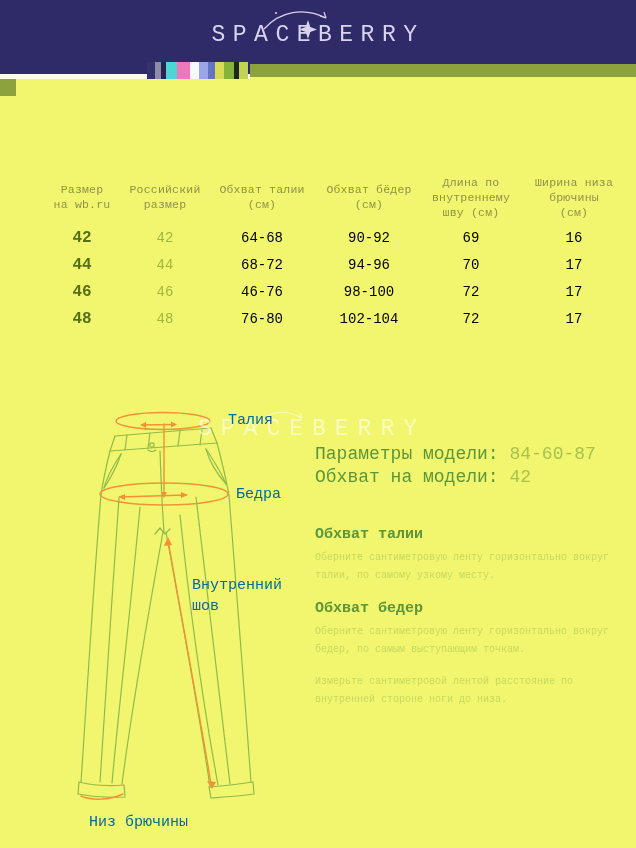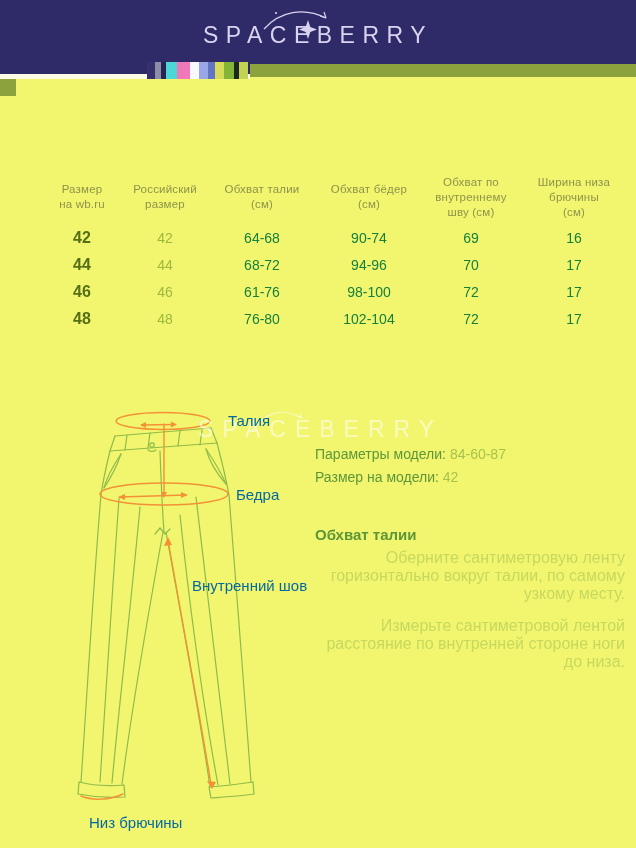--- a/index.html
+++ b/index.html
@@ -1,62 +1,62 @@
 <!DOCTYPE html>
 <html><head>
 <meta charset="utf-8">
 <style>
   * { margin:0; padding:0; box-sizing:border-box; }
   html,body { width:636px; height:848px; }
   body { font-family:"Liberation Sans", sans-serif; background:#f2f66f; overflow:hidden; }
-  .page { position:relative; width:636px; height:848px; background:#f2f66f; }
+  .page { position:relative; width:636px; height:848px; background:#f2f66f;font-family:Liberation Mono, monospace; }
 
   
   .hdr-navy { position:absolute; left:0; top:0; width:636px; height:64px; background:#2f2b68; }
   .hdr-navy-ext { position:absolute; left:0; top:64px; width:250px; height:10px; background:#2f2b68; }
   .hdr-white-strip { position:absolute; left:0; top:74px; width:250px; height:5px; background:#fbfbe6; }
   .olive-band { position:absolute; left:250px; top:64px; width:386px; height:13px; background:#8ca23d; }
   .olive-square { position:absolute; left:0; top:79px; width:16px; height:17px; background:#8ca23d; }
   .glitch { position:absolute; left:147px; top:62px; width:101px; height:17px; display:flex; }
   .glitch span { height:100%; }
   .logo { position:absolute; left:0; top:22px; width:636px; text-align:center;
           color:#d9d3f0; font-size:23px; font-weight:500; letter-spacing:7.5px; }
   .comet { position:absolute; left:262px; top:5px; }
 
   
   .size-table { position:absolute; left:38px; top:170px; width:586px; }
   .thead, .trow { display:grid; grid-template-columns:88px 78px 116px 98px 106px 100px; }
   .thead { height:54px; align-items:center; }
   .th { text-align:center; font-size:11.5px; line-height:15px; color:#8e9349;
         white-space:pre-line; letter-spacing:.2px; }
   .trow { height:27px; align-items:center; }
-  .td { text-align:center; font-size:14px; color:#15803d; }
+  .td { text-align:center; font-size:14px; color:#000000; }
   .td.c1 { font-size:16px; font-weight:700; color:#546f16; }
   .td.c2 { color:#9db83e; }
 
   
   .pants-svg { position:absolute; left:60px; top:405px; }
   .watermark { position:absolute; left:198px; top:416px; color:rgba(255,255,255,.55);
                font-size:23px; font-weight:500; letter-spacing:9px; white-space:nowrap; }
   .wm-comet { position:absolute; left:248px; top:402px; }
   .dlabel { position:absolute; font-size:15px; color:#0369a1; font-weight:500;margin-top:8px; }
   .lbl-waist { left:228px; top:404px; }
   .lbl-hips  { left:236px; top:478px;text-align:right; }
   .lbl-seam  { left:192px; top:567px; width:118px; line-height:21px; }
   .lbl-bottom{ left:89px;  top:806px; }
 
   
   .info { position:absolute; left:315px; top:443px; width:310px; }
-  .mline { font-size:14px; line-height:23px; }
+  .mline { font-size:18px; line-height:23px; }
   .mlabel { color:#5d9639; font-weight:500; }
   .mvalue { color:#a8c24d; }
   .guide { margin-top:36px; }
   .gsec { margin-bottom:14px; }
   .gtitle { font-size:15px; line-height:20px; color:#5d9639; font-weight:600; margin-bottom:4px; }
-  .gtext { font-size:16px; line-height:18px; color:#c6d95e;text-align:right; }
+  .gtext { font-size:10px; line-height:18px; color:#c6d95e; }
 </style>
 </head>
 <body>
 
 <div class="page">
 
   <div class="hdr-navy"></div>
   <div class="hdr-navy-ext"></div>
   <div class="hdr-white-strip"></div>
   <div class="olive-band"></div>
@@ -86,47 +86,47 @@
   <div class="size-table">
     <div class="thead">
       <div class="th">Размер
 на wb.ru</div>
       <div class="th">Российский
 размер</div>
       <div class="th">Обхват талии
 (см)</div>
       <div class="th">Обхват бёдер
 (см)</div>
-      <div class="th">Обхват по
+      <div class="th">Длина по
 внутреннему
 шву (см)</div>
       <div class="th">Ширина низа
 брючины
 (см)</div>
     </div>
     <div class="trow">
       <div class="td c1">42</div>
       <div class="td c2">42</div>
       <div class="td">64-68</div>
-      <div class="td">90-74</div>
+      <div class="td">90-92</div>
       <div class="td">69</div>
       <div class="td">16</div>
     </div>
     <div class="trow">
       <div class="td c1">44</div>
       <div class="td c2">44</div>
       <div class="td">68-72</div>
       <div class="td">94-96</div>
       <div class="td">70</div>
       <div class="td">17</div>
     </div>
     <div class="trow">
       <div class="td c1">46</div>
       <div class="td c2">46</div>
-      <div class="td">61-76</div>
+      <div class="td">46-76</div>
       <div class="td">98-100</div>
       <div class="td">72</div>
       <div class="td">17</div>
     </div>
     <div class="trow">
       <div class="td c1">48</div>
       <div class="td c2">48</div>
       <div class="td">76-80</div>
       <div class="td">102-104</div>
       <div class="td">72</div>
@@ -194,28 +194,32 @@
   <div class="dlabel lbl-hips">Бедра</div>
   <div class="dlabel lbl-seam">Внутренний шов</div>
   <div class="dlabel lbl-bottom">Низ брючины</div>
 
   <div class="info">
     <div class="mline">
       <span class="mlabel">Параметры модели:</span>
       <span class="mvalue">84-60-87</span>
     </div>
     <div class="mline">
-      <span class="mlabel">Размер на модели:</span>
+      <span class="mlabel">Обхват на модели:</span>
       <span class="mvalue">42</span>
     </div>
 
     <div class="guide">
       <div class="gsec">
         <div class="gtitle">Обхват талии</div>
         <div class="gtext">Оберните сантиметровую ленту горизонтально вокруг талии, по самому узкому месту.</div>
       </div>
       <div class="gsec">
+        <div class="gtitle">Обхват бедер</div>
+        <div class="gtext">Оберните сантиметровую ленту горизонтально вокруг бедер, по самым выступающим точкам.</div>
+      </div>
+      <div class="gsec">
         <div class="gtext">Измерьте сантиметровой лентой расстояние по внутренней стороне ноги до низа.</div>
       </div>
     </div>
   </div>
 
 </div>
 
 </body></html>

